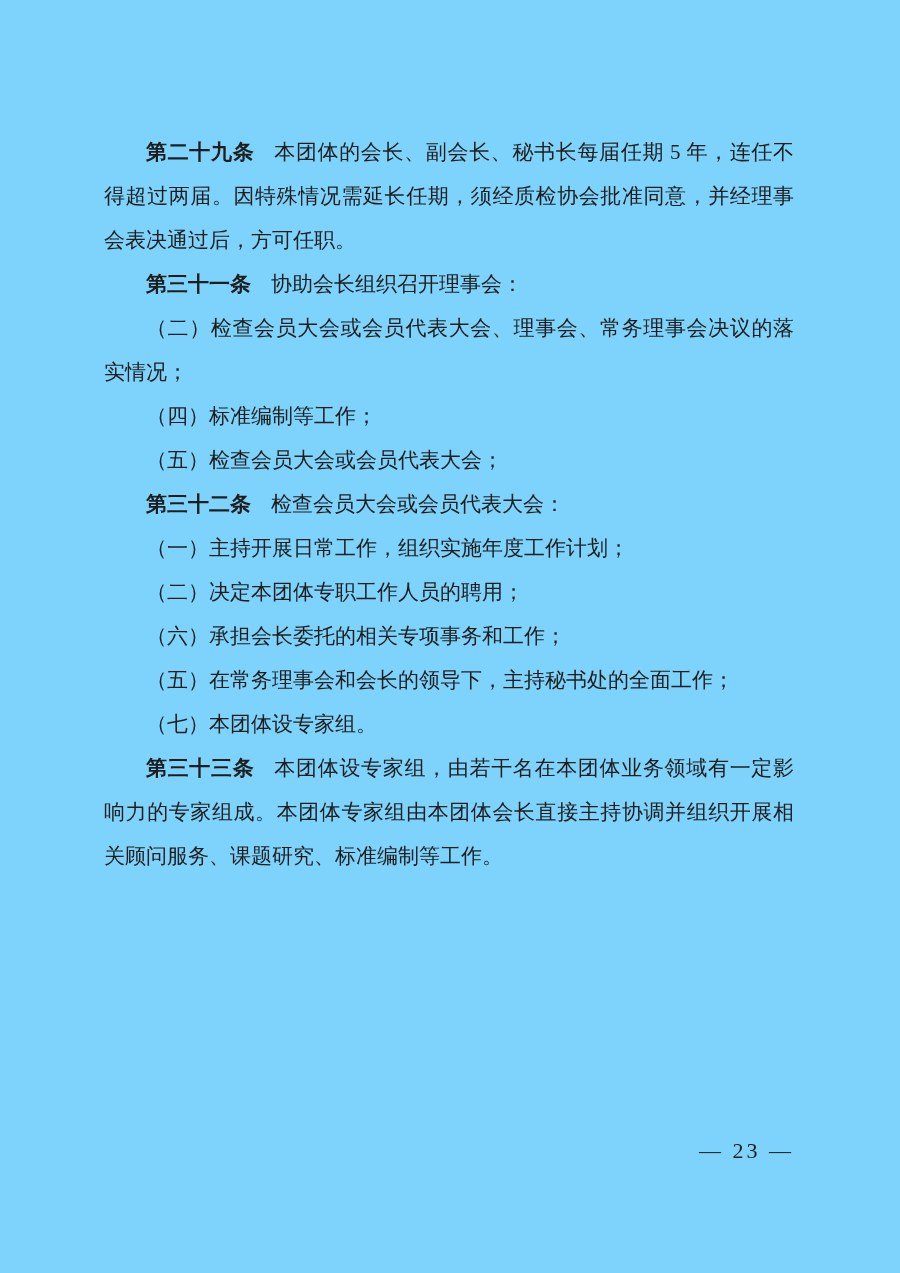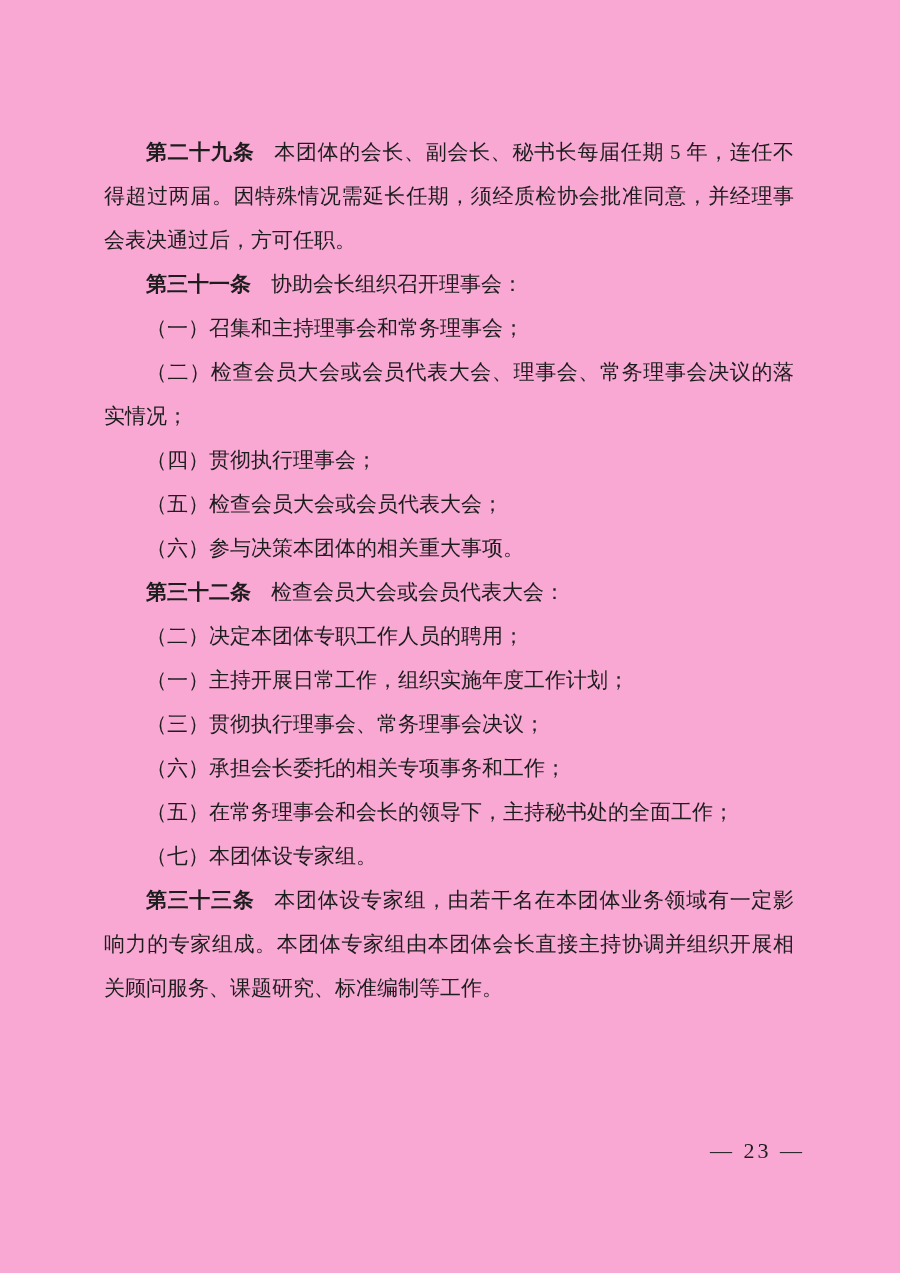--- a/index.html
+++ b/index.html
@@ -4,21 +4,21 @@
 <style>
   html, body {
     margin: 0;
     padding: 0;
     background: #ffffff;
   }
   .page {
     position: relative;
     width: 900px;
     height: 1273px;
-    background: #f9a8d4;
+    background: #7dd3fc;
     overflow: hidden;
     font-family: "Liberation Serif", "DejaVu Serif", serif;
     color: #1d1d1d;
   }
   .content {
     position: absolute;
     top: 130px;
     left: 104px;
     width: 690px;
   }
@@ -31,56 +31,53 @@
     letter-spacing: 0px;
     word-break: break-all;
   }
   .lead {
     font-weight: 700;
     padding-right: 0.95em;
   }
   .footer {
     position: absolute;
     top: 1138px;
-    right: 95px;
+    right: 106px;
     font-size: 22px;
     line-height: 26px;
     letter-spacing: 3px;
     color: #1d1d1d;
   }
 </style>
 </head>
 <body>
 
 <div class="page">
   <div class="content">
 
     <p class="para"><span class="lead">第二十九条</span><span>本团体的会长、副会长、秘书长每届任期 5 年，连任不得超过两届。因特殊情况需延长任期，须经质检协会批准同意，并经理事会表决通过后，方可任职。</span></p>
 
 
     <p class="para"><span class="lead">第三十一条</span><span>协助会长组织召开理事会：</span></p>
 
-    <p class="para"><span>（一）召集和主持理事会和常务理事会；</span></p>
 
     <p class="para"><span>（二）检查会员大会或会员代表大会、理事会、常务理事会决议的落实情况；</span></p>
 
 
-    <p class="para"><span>（四）贯彻执行理事会；</span></p>
+    <p class="para"><span>（四）标准编制等工作；</span></p>
 
     <p class="para"><span>（五）检查会员大会或会员代表大会；</span></p>
 
-    <p class="para"><span>（六）参与决策本团体的相关重大事项。</span></p>
 
     <p class="para"><span class="lead">第三十二条</span><span>检查会员大会或会员代表大会：</span></p>
 
+    <p class="para"><span>（一）主持开展日常工作，组织实施年度工作计划；</span></p>
+
     <p class="para"><span>（二）决定本团体专职工作人员的聘用；</span></p>
 
-    <p class="para"><span>（一）主持开展日常工作，组织实施年度工作计划；</span></p>
-
-    <p class="para"><span>（三）贯彻执行理事会、常务理事会决议；</span></p>
 
 
     <p class="para"><span>（六）承担会长委托的相关专项事务和工作；</span></p>
 
     <p class="para"><span>（五）在常务理事会和会长的领导下，主持秘书处的全面工作；</span></p>
 
     <p class="para"><span>（七）本团体设专家组。</span></p>
 
     <p class="para"><span class="lead">第三十三条</span><span>本团体设专家组，由若干名在本团体业务领域有一定影响力的专家组成。本团体专家组由本团体会长直接主持协调并组织开展相关顾问服务、课题研究、标准编制等工作。</span></p>
 

